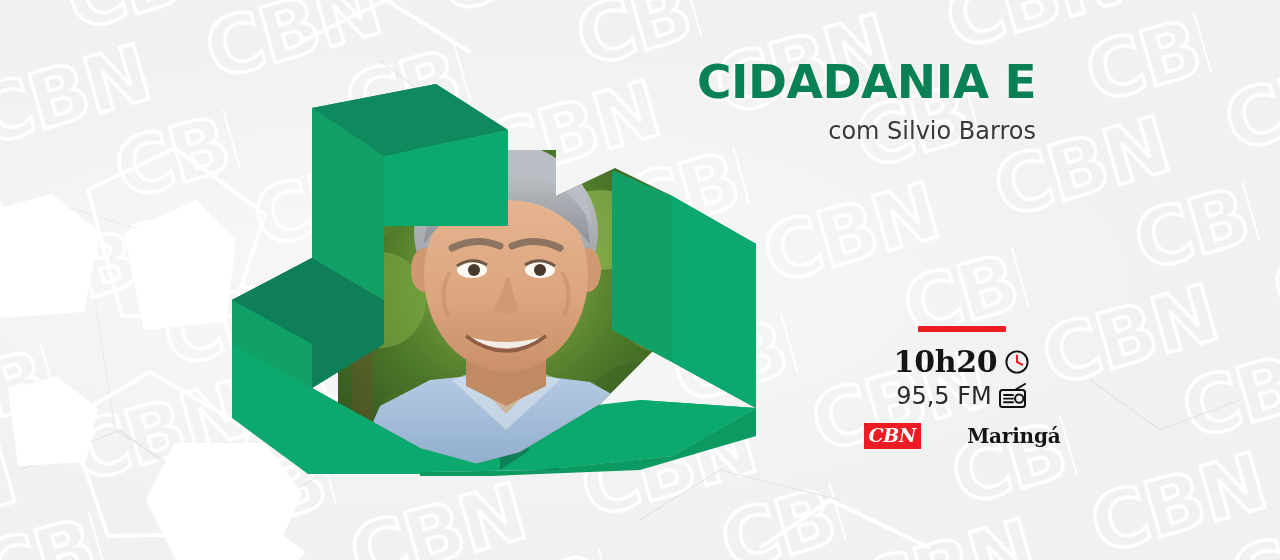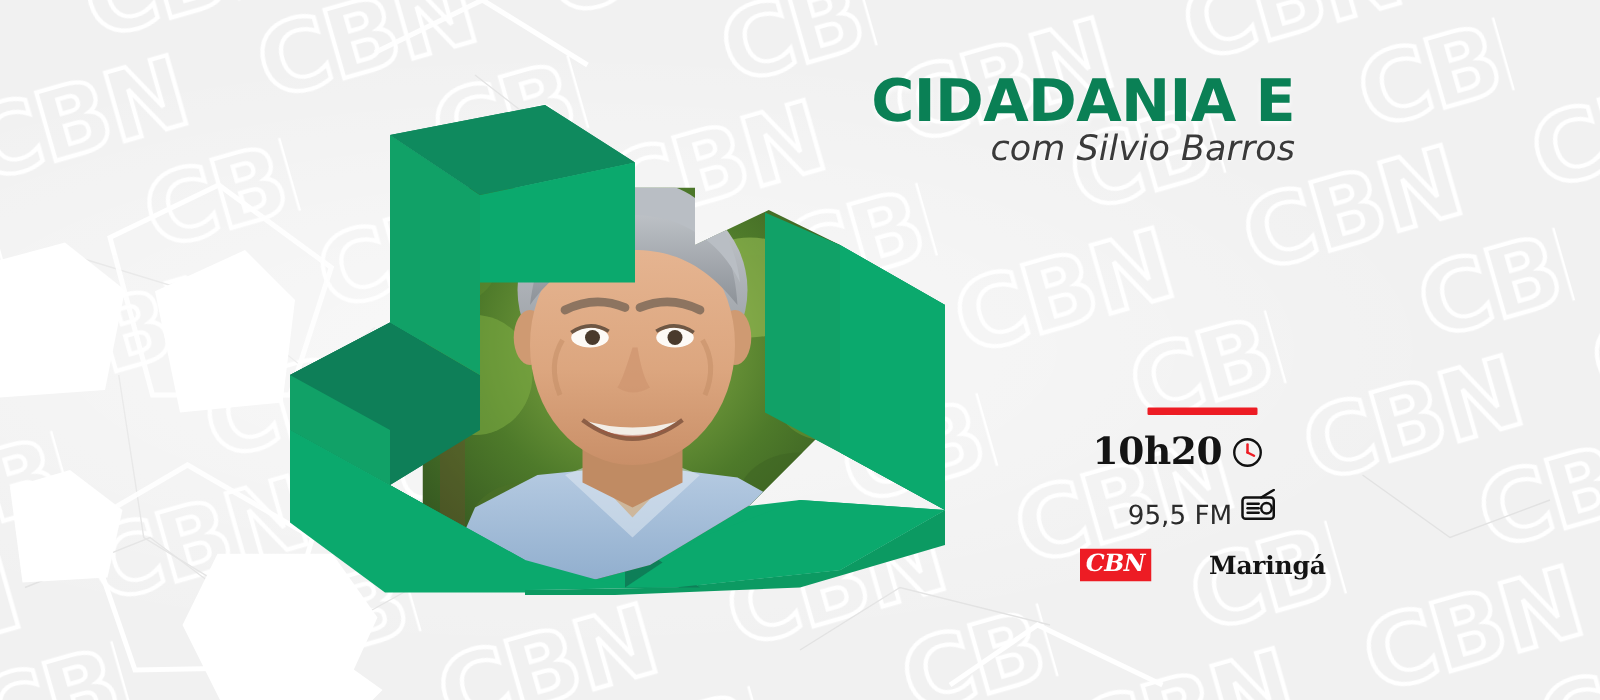--- a/index.html
+++ b/index.html
@@ -27,41 +27,41 @@
     color:#0a8055;
     font-weight:bold;
     font-size:47px;
     line-height:47px;
     letter-spacing:-0.5px;
     font-family:"DejaVu Sans","Liberation Sans",sans-serif;
     text-shadow:0 2px 4px rgba(255,255,255,.85);
   }
   .title-l2{font-size:47px;}
   .subtitle{
-    display:block;
-    color:#3a3a3a;font-style:italic;font-size:28px;line-height:28px;
+    display:block;margin-top:12px;
+    color:#3a3a3a;font-size:24px;line-height:28px;
     font-family:"DejaVu Sans","Liberation Sans",sans-serif;
     text-shadow:0 1px 3px rgba(255,255,255,.85);
   }
 
   .info-block{position:absolute;left:874px;top:326px;width:176px;text-align:center;}
   .redbar{width:88px;height:6px;background:#ed1c24;margin:0 auto 14px auto;border-radius:1px;}
   .weekdays{
     font-family:"DejaVu Serif","Liberation Serif",serif;
     font-size:25px;color:#2e2e2e;line-height:28px;letter-spacing:.2px;
   }
-  .timerow{display:flex;align-items:center;gap:7px;margin-top:5px;}
+  .timerow{display:flex;align-items:center;justify-content:center;gap:7px;margin-top:5px;}
   .time{
     font-family:"DejaVu Serif","Liberation Serif",serif;
     font-weight:bold;font-size:30px;color:#141414;line-height:32px;letter-spacing:-.3px;
   }
   .freqrow{display:flex;align-items:center;justify-content:center;gap:6px;margin-top:4px;}
   .freq{
     font-family:"DejaVu Sans","Liberation Sans",sans-serif;
-    font-size:21px;color:#2b2b2b;line-height:28px;margin-top:16px;
+    font-size:24px;color:#2b2b2b;line-height:28px;
   }
   .logo-row{display:flex;align-items:center;justify-content:center;gap:8px;margin-top:13px;}
   .logo-cbn{
     background:#ed1c24;color:#fff;font-weight:bold;font-style:italic;
     font-family:"DejaVu Serif","Liberation Serif",serif;
     font-size:19px;line-height:19px;padding:3px 5px 4px 5px;letter-spacing:-.3px;
   }
   .logo-city{
     font-family:"DejaVu Serif","Liberation Serif",serif;
     font-weight:bold;font-size:20px;color:#141414;line-height:20px;letter-spacing:-.2px;margin-left:38px;

